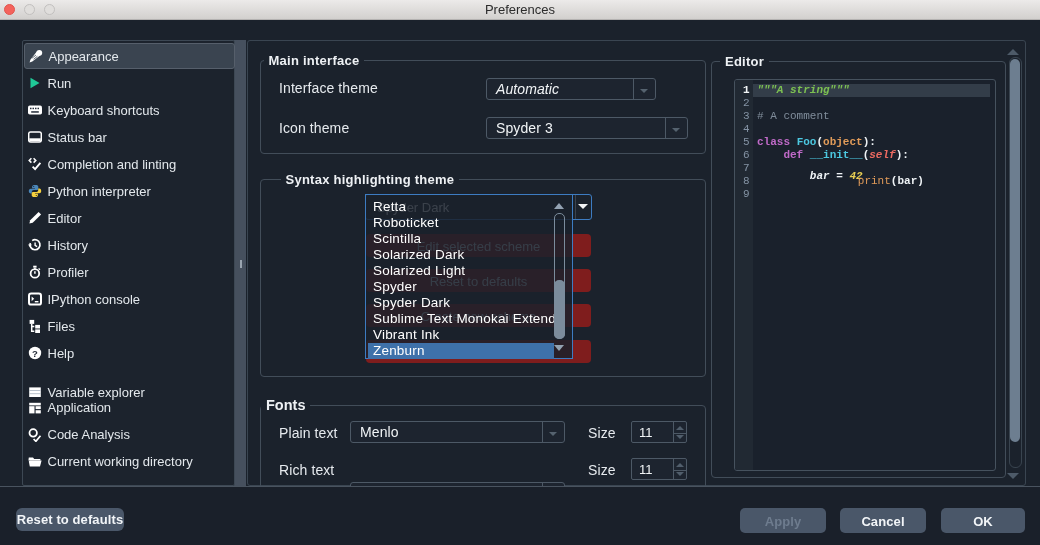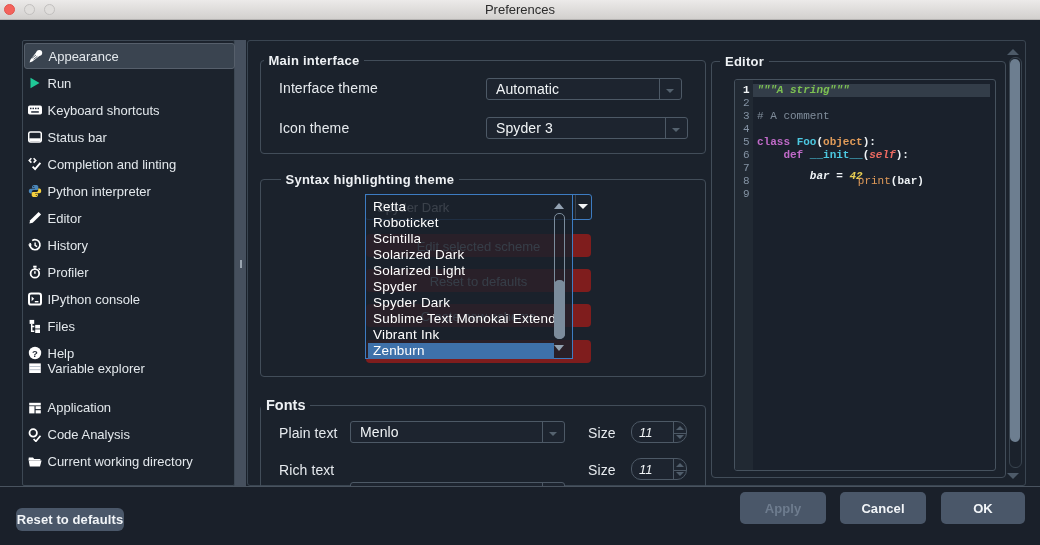--- a/index.html
+++ b/index.html
@@ -41,21 +41,21 @@
   .flabel { position:absolute; font-size:14px; color:#e6eaee; white-space:nowrap; letter-spacing:0.1px; }
 
   .combo { position:absolute; height:22px; background:#1d242f; border:1px solid #4d5966;
     border-radius:3px; }
   .combo .ctext { position:absolute; left:9px; top:50%; transform:translateY(-50%);
     font-size:14px; color:#f1f4f6; white-space:nowrap; letter-spacing:0.1px; }
   .combo .cdiv { position:absolute; right:21px; top:0; bottom:0; width:1px; background:#4d5966; }
   .combo .carr { position:absolute; right:7px; top:9.5px; width:0; height:0;
     border-left:4px solid transparent; border-right:4px solid transparent; border-top:4.5px solid #55626f; }
 
-  .spin { position:absolute; width:56px; height:22px; background:#1d242f; border:1px solid #4d5966; border-radius:10px;font-style:italic; }
+  .spin { position:absolute; width:56px; height:22px; background:#1d242f; border:1px solid #4d5966; border-radius:2px; }
   .spin .stext { position:absolute; left:7px; top:50%; transform:translateY(-50%); font-size:13px; color:#f1f4f6; }
   .spin .sdiv { position:absolute; right:12px; top:0; bottom:0; width:1px; background:#4d5966; }
   .spin .shdiv { position:absolute; right:0; width:12px; top:10.5px; height:1px; background:#4d5966; }
   .spin .sup { position:absolute; right:2.5px; top:3.5px; width:0; height:0;
     border-left:4px solid transparent; border-right:4px solid transparent; border-bottom:4.5px solid #515e6c; }
   .spin .sdn { position:absolute; right:2.5px; bottom:3.5px; width:0; height:0;
     border-left:4px solid transparent; border-right:4px solid transparent; border-top:4.5px solid #515e6c; }
 
   .hbtn { position:absolute; background:#7f1d1d; border-radius:4px; }
   .hbtn span { position:absolute; left:0; right:0; top:50%; transform:translateY(-50%);
@@ -102,21 +102,21 @@
   #msb-dn { position:absolute; left:1007px; top:472.5px; width:0; height:0;
     border-left:6.5px solid transparent; border-right:6.5px solid transparent; border-top:6.5px solid #4d5a68; }
   #msb-groove { position:absolute; left:1008.5px; top:57px; width:13px; height:411px;
     border:1px solid #39444f; border-radius:6px; }
   #msb-thumb { position:absolute; left:1010px; top:59px; width:10px; height:383px;
     background:#6d7e90; border-radius:5px; }
 
   
   #fsep { position:absolute; left:0; top:486px; width:1040px; height:1.5px; background:#49535f; }
   #footer { position:absolute; left:0; top:487px; width:1040px; height:58px; background:#1a202a; }
-  .fbtn { position:absolute; top:5px; height:32px; background:#4a5769; border-radius:5px;
+  .fbtn { position:absolute; top:21px; height:25px; background:#4a5769; border-radius:5px;
     font-size:13px; font-weight:bold; color:#f2f5f8; text-align:center; letter-spacing:0.1px; }
   .fbtn span { position:absolute; left:0; right:0; top:50%; transform:translateY(-50%); }
   #breset { left:16px; top:20.5px; width:108px; height:23px; border-radius:6px; }
   #bapply { left:740px; width:86px; color:#6e7c8e; }
   #bcancel { left:840px; width:86px; }
   #bok { left:941px; width:84px; }
 </style>
 </head>
 <body>
 
@@ -217,21 +217,21 @@
         </svg></div>
       <div class="lbl">Files</div>
     </div>
     <div class="srow" style="top: 299.44px;">
       <div class="ic"><svg viewBox="0 0 14 14">
           <circle cx="7" cy="7" r="6.2" fill="#fff"></circle>
           <text x="7" y="10.5" font-family="Liberation Sans" font-size="9.5" font-weight="bold" fill="#242c38" text-anchor="middle">?</text>
         </svg></div>
       <div class="lbl">Help</div>
     </div>
-    <div class="srow" style="top: 314px;">
+    <div class="srow" style="top: 338px;">
       <div class="ic"><svg viewBox="0 0 14 14">
           <rect x="1.2" y="2.4" width="11.6" height="9.6" fill="#fff"></rect>
           <path d="M1.2 5.5 h11.6 M1.2 8.7 h11.6" stroke="#b9c2cc" stroke-width="1"></path>
         </svg></div>
       <div class="lbl">Variable explorer</div>
     </div>
     <div class="srow" style="top: 353.52px;">
       <div class="ic"><svg viewBox="0 0 14 14">
           <rect x="1.2" y="1.8" width="11.6" height="2.6" fill="#fff"></rect>
           <rect x="1.2" y="5.2" width="5.3" height="7.2" fill="#fff"></rect>
@@ -255,21 +255,21 @@
       <div class="lbl">Current working directory</div>
     </div>
   </div>
 <div id="grip"></div>
 <div id="frame"></div>
 
 <div class="group" style="left:259.5px; top:60px; width:446px; height:94px;">
   <div class="gtitle" style="left:3px;">Main interface</div>
 </div>
 <div class="flabel" style="left:279px; top:80px;">Interface theme</div>
-<div class="combo" style="left:486px; top:78px; width:196px;">
+<div class="combo" style="left:486px; top:78px; width:170px;font-style:italic;">
   <div class="ctext">Automatic</div>
     <div class="cdiv"></div>
     <div class="carr"></div>
 </div>
 <div class="flabel" style="left:279px; top:120px;">Icon theme</div>
 <div class="combo" style="left:486px; top:117px; width:202px;">
   <div class="ctext">Spyder 3</div>
     <div class="cdiv"></div>
     <div class="carr"></div>
 </div>

